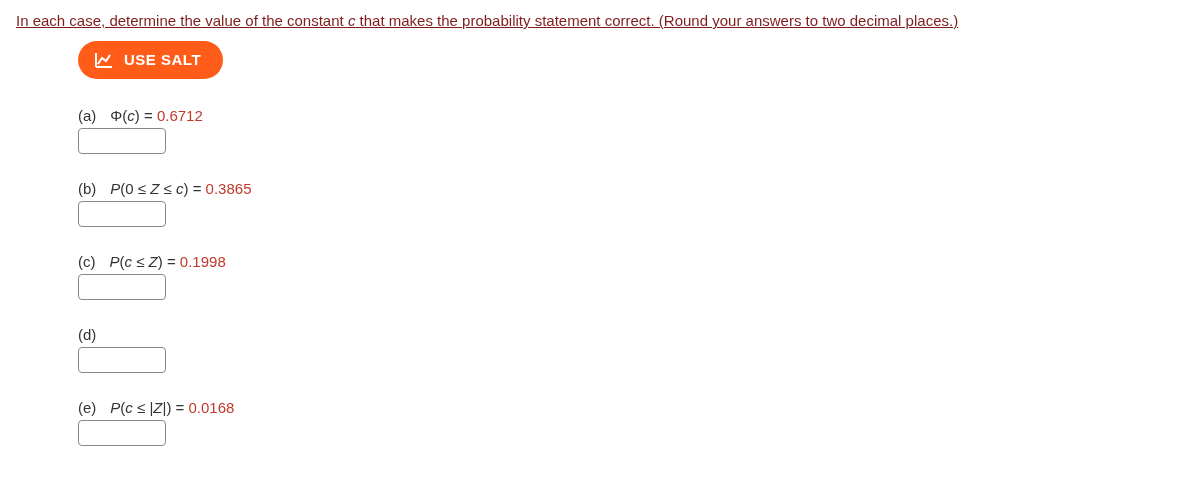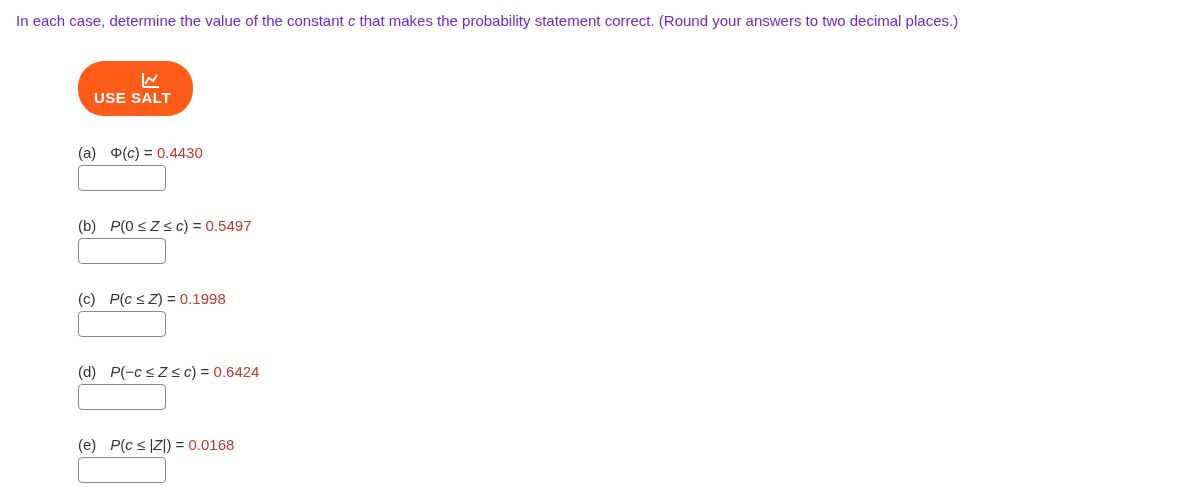--- a/index.html
+++ b/index.html
@@ -8,42 +8,42 @@
       box-sizing: border-box;
     }
     body {
       font-family: Arial, Helvetica, sans-serif;
       font-size: 15px;
       color: #333;
       padding: 10px 16px;
       background: #fff;
     }
     .instruction {
-      margin-bottom: 28px;
-      color: #6d28d9;
+      margin-bottom: 8px;
+      color: #7f1d1d;
       line-height: 1.5;
+      text-decoration: underline;
     }
     .instruction .italic {
       font-style: italic;
     }
     .salt-button {
       display: inline-flex;
-      align-items: flex-end;
+      align-items: center;
       background: #ff5c1a;
       color: #fff;
       font-weight: bold;
       font-size: 15px;
       padding: 10px 22px 10px 16px;
       border-radius: 26px;
       border: none;
       cursor: pointer;
       margin-left: 62px;
       margin-bottom: 28px;
       letter-spacing: 0.5px;
-      flex-direction: column;
     }
     .salt-button svg {
       margin-right: 10px;
     }
     .problems {
       margin-left: 62px;
     }
     .problem {
       margin-bottom: 26px;
     }
@@ -92,52 +92,49 @@
   </svg>
   <span>USE SALT</span>
 </button>
 
 <div class="problems">
 
   <div class="problem">
     <div class="problem-line">
       <span class="label">(a)</span>
       <span class="expression">
-        <span>Φ(</span><span class="italic">c</span><span>) = </span><span class="value">0.4430</span>
+        <span>Φ(</span><span class="italic">c</span><span>) = </span><span class="value">0.6712</span>
       </span>
     </div>
     <input type="text" class="answer-input" style="">
   </div>
 
   <div class="problem">
     <div class="problem-line">
       <span class="label">(b)</span>
       <span class="expression">
-        <span class="italic">P</span><span>(0 ≤ </span><span class="italic">Z</span><span> ≤ </span><span class="italic">c</span><span>) = </span><span class="value">0.5497</span>
+        <span class="italic">P</span><span>(0 ≤ </span><span class="italic">Z</span><span> ≤ </span><span class="italic">c</span><span>) = </span><span class="value">0.3865</span>
       </span>
     </div>
     <input type="text" class="answer-input" style="">
   </div>
 
   <div class="problem">
     <div class="problem-line">
       <span class="label">(c)</span>
       <span class="expression">
         <span class="italic">P</span><span>(</span><span class="italic">c</span><span> ≤ </span><span class="italic">Z</span><span>) = </span><span class="value">0.1998</span>
       </span>
     </div>
     <input type="text" class="answer-input" style="">
   </div>
 
   <div class="problem">
     <div class="problem-line">
       <span class="label">(d)</span>
-      <span class="expression">
-        <span class="italic">P</span><span>(−</span><span class="italic">c</span><span> ≤ </span><span class="italic">Z</span><span> ≤ </span><span class="italic">c</span><span>) = </span><span class="value">0.6424</span>
-      </span>
     </div>
     <input type="text" class="answer-input" style="">
   </div>
 
   <div class="problem" style="margin-bottom:0;">
     <div class="problem-line">
       <span class="label">(e)</span>
       <span class="expression">
         <span class="italic">P</span><span>(</span><span class="italic">c</span><span> ≤ |</span><span class="italic">Z</span><span>|) = </span><span class="value">0.0168</span>
       </span>

